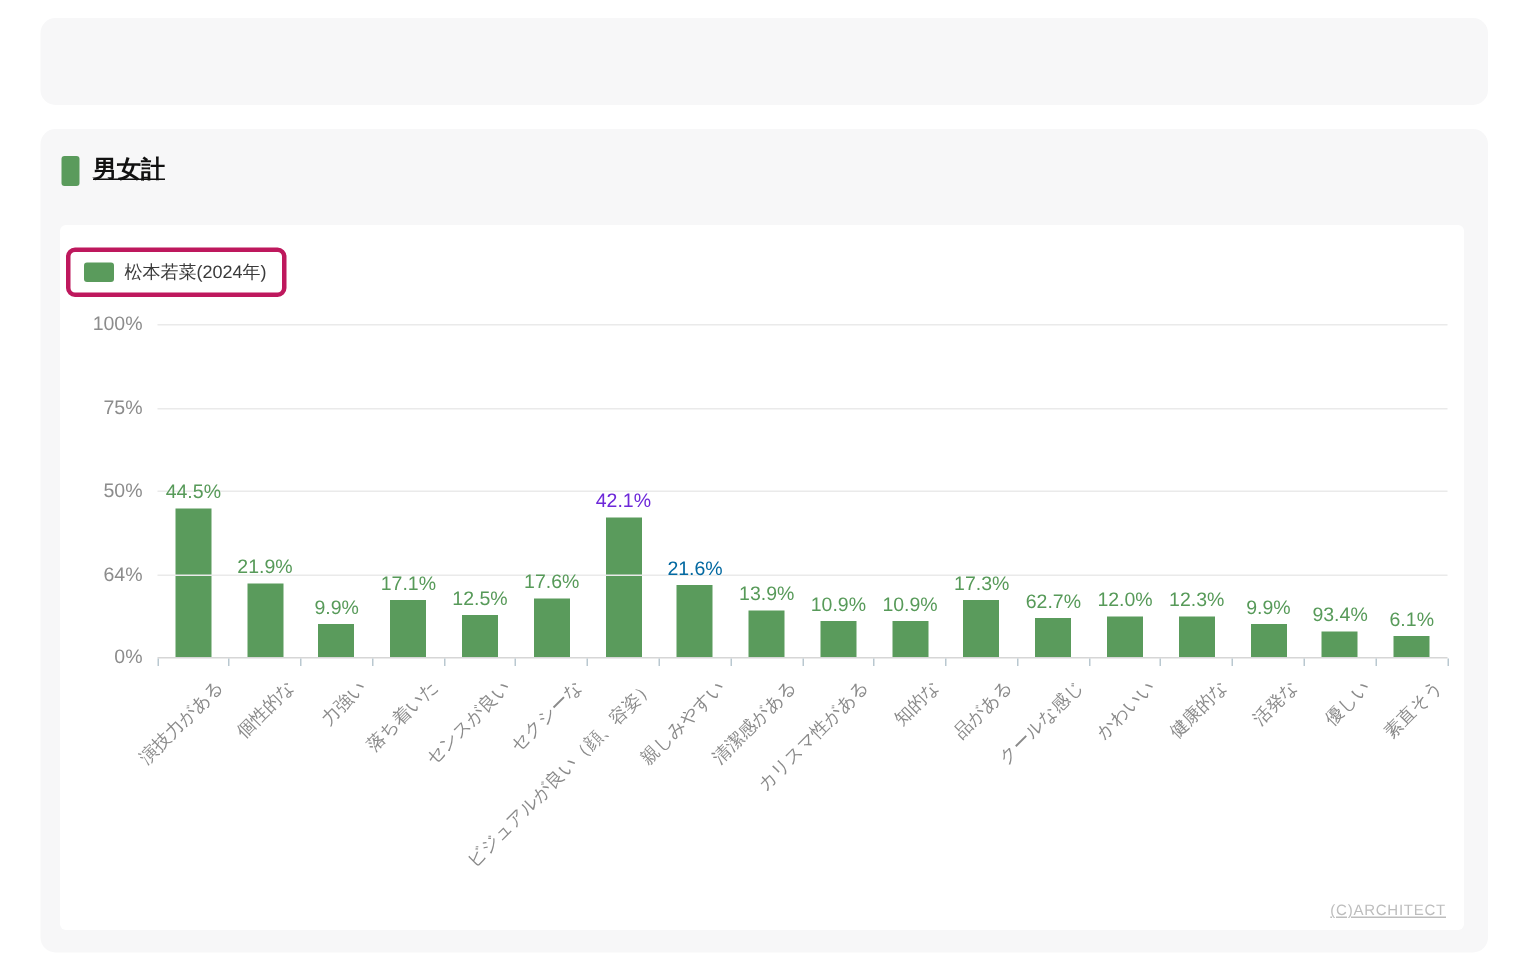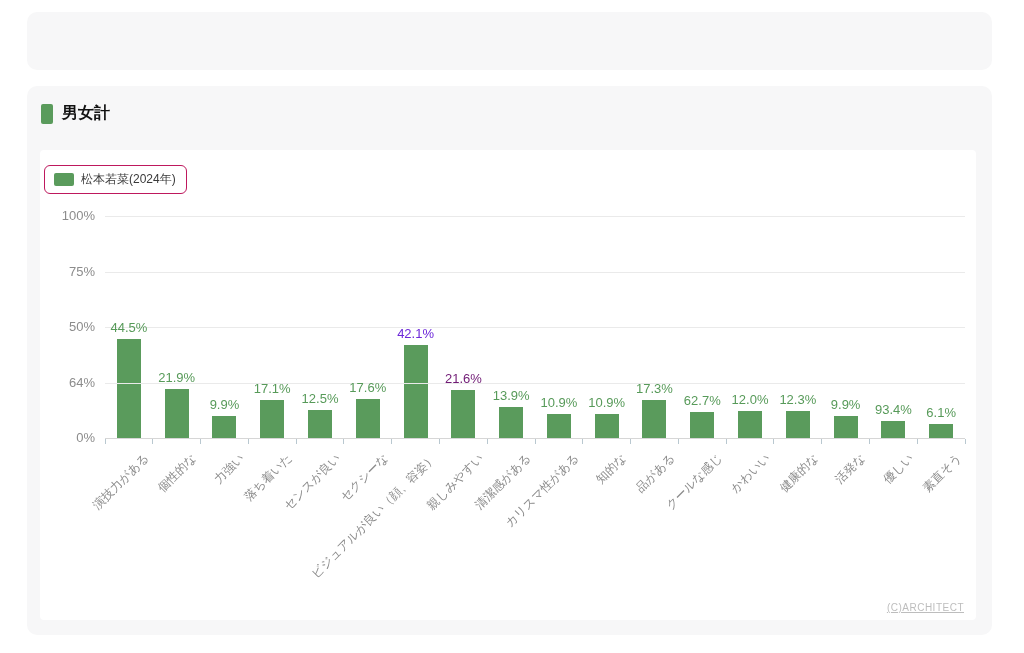--- a/index.html
+++ b/index.html
@@ -8,25 +8,25 @@
     font-family:"Liberation Sans","DejaVu Sans",sans-serif;
     overflow:hidden;
   }
   .card{position:absolute;background:#f7f7f8;border-radius:10px;box-sizing:border-box;}
   .header-card{left:27px;top:12px;width:965px;height:58px;padding:11px 20px;}
   .page-title{font-size:16px;font-weight:bold;color:#111;line-height:20px;}
   .breadcrumb{font-size:11px;color:#767676;margin-top:6px;}
   .main-card{left:27px;top:86px;width:965px;height:549px;}
   .section-head{position:absolute;left:14px;top:17px;display:flex;align-items:center;gap:9px;}
   .section-swatch{width:12px;height:20px;border-radius:2px;}
-  .section-title{font-size:16px;font-weight:bold;color:#111;}
+  .section-title{font-size:16px;font-weight:bold;color:#111;text-decoration:underline;}
   .chart-panel{position:absolute;left:13px;top:64px;width:936px;height:470px;background:#ffffff;border-radius:4px;}
   .legend-box{
     position:absolute;left:4px;top:15px;display:inline-flex;align-items:center;gap:7px;
-    background:#fff;border:1px solid #be185d;border-radius:6px;padding:5px 10px 5px 9px;
+    background:#fff;border:3px solid #be185d;border-radius:6px;padding:5px 10px 5px 9px;
   }
   .legend-swatch{width:20px;height:13px;border-radius:2px;}
   .legend-label{font-size:12px;color:#3a3a3a;}
   .y-axis{position:absolute;left:0;top:66px;width:55px;height:222px;}
   .ylab{position:absolute;right:0;font-size:13px;color:#8c8c8c;line-height:16px;white-space:nowrap;}
   .plot{position:absolute;left:65px;top:66px;width:860px;height:222px;}
   .grid{position:absolute;left:0;width:100%;height:1px;background:#eaeaea;}
   .axisline{position:absolute;left:0;width:100%;height:1px;background:#d6d6d6;}
   .ticks{position:absolute;left:65px;top:289px;width:860px;height:5px;}
   .tick{position:absolute;top:0;width:1px;height:5px;background:#b9c8d0;}
@@ -98,21 +98,21 @@
             <div class="val" style="bottom: 43.072px; color: rgb(87, 154, 89);">17.6%</div>
             <div class="bar" style="height: 39.072px; background: rgb(90, 155, 92);"></div>
             <div class="cat">セクシーな</div>
           </div>
           <div class="col">
             <div class="val" style="bottom: 97.462px; color: #6d28d9;">42.1%</div>
             <div class="bar" style="height: 93.462px; background: rgb(90, 155, 92);"></div>
             <div class="cat">ビジュアルが良い（顔、容姿）</div>
           </div>
           <div class="col">
-            <div class="val" style="bottom: 51.952px; color: #701a75;">21.6%</div>
+            <div class="val" style="bottom: 51.952px; color: #0369a1;">21.6%</div>
             <div class="bar" style="height: 47.952px; background: rgb(90, 155, 92);"></div>
             <div class="cat">親しみやすい</div>
           </div>
           <div class="col">
             <div class="val" style="bottom: 34.858px; color: rgb(87, 154, 89);">13.9%</div>
             <div class="bar" style="height: 30.858px; background: rgb(90, 155, 92);"></div>
             <div class="cat">清潔感がある</div>
           </div>
           <div class="col">
             <div class="val" style="bottom: 28.198px; color: rgb(87, 154, 89);">10.9%</div>

